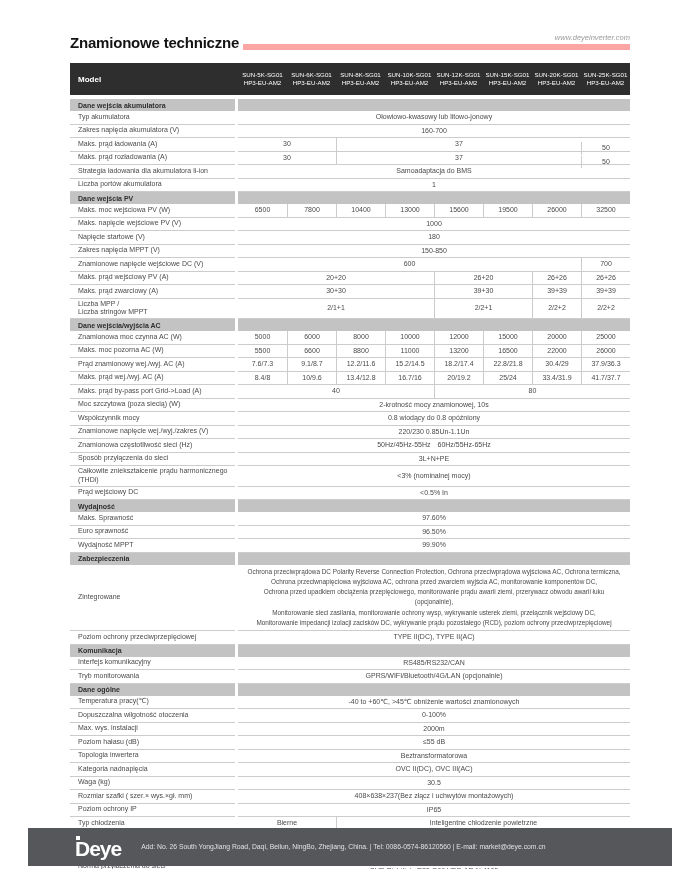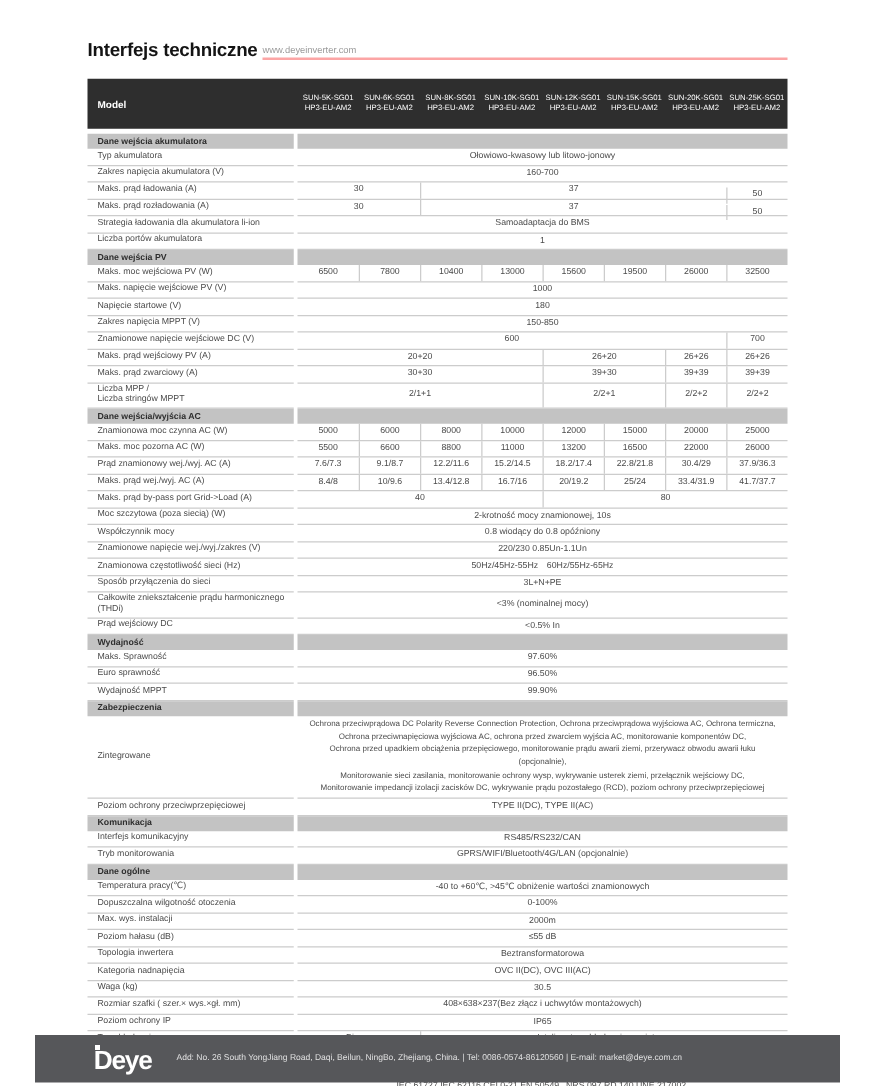--- a/index.html
+++ b/index.html
@@ -2,25 +2,25 @@
 <html><head>
 <meta charset="utf-8">
 <style>
   html,body{margin:0;padding:0;background:#e8e8e8;}
   *{box-sizing:border-box;}
   .page{position:relative;width:700px;height:869px;background:#ffffff;overflow:hidden;
         font-family:"Liberation Sans","DejaVu Sans",sans-serif;color:#4a4a4a;}
   
   .doc-header{position:absolute;left:70px;top:33px;width:560px;display:flex;align-items:flex-end;}
   .doc-title{font-size:15px;font-weight:bold;color:#141414;letter-spacing:-0.2px;margin:0 4px 0 0;line-height:1;}
-  .rule-wrap{flex:1;display:flex;flex-direction:column;border-bottom:2px solid #fca5a5;}
+  .rule-wrap{flex:1;display:flex;flex-direction:column;align-items:flex-end;border-bottom:6px solid #fca5a5;font-style:italic;}
   .site-url{font-size:7.5px;color:#9a9a9a;margin-bottom:2px;}
   
   .spec-table{position:absolute;left:70px;top:63px;width:560px;font-size:7px;}
-  .model-header{display:flex;height:40px;background:#2e2e2e;color:#ffffff;margin-bottom:4px;}
+  .model-header{display:flex;height:32px;background:#2e2e2e;color:#ffffff;margin-bottom:4px;}
   .model-label{width:168px;display:flex;align-items:center;padding-left:8px;font-weight:bold;font-size:8px;}
   .model-columns{flex:1;display:flex;}
   .model-col{width:12.5%;display:flex;flex-direction:column;justify-content:center;text-align:center;
              font-size:6.2px;line-height:1.3;}
   
   .section-row{display:flex;height:12px;margin:0;}
   .section-label{width:165px;margin-right:3px;background:#c3c3c3;color:#2e2e2e;font-weight:bold;
                  font-size:7px;display:flex;align-items:center;padding-left:8px;}
   .section-fill{flex:1;background:#c3c3c3;}
   
@@ -42,21 +42,21 @@
   .footer-text{display:flex;flex-direction:column;justify-content:center;gap:2px;}
   .footer-company{font-size:8.5px;font-weight:bold;line-height:1.1;}
   .footer-address{font-size:6.8px;color:rgba(255,255,255,0.82);line-height:1.1;}
 </style>
 </head>
 <body>
 
 <div class="page">
 
   <div class="doc-header">
-    <h1 class="doc-title">Interfejs techniczne</h1>
+    <h1 class="doc-title">Znamionowe techniczne</h1>
     <div class="rule-wrap">
       <span class="site-url">www.deyeinverter.com</span>
     </div>
   </div>
 
   <div class="spec-table">
     <div class="model-header">
       <div class="model-label">Model</div>
       <div class="model-columns">
           <div class="model-col">

